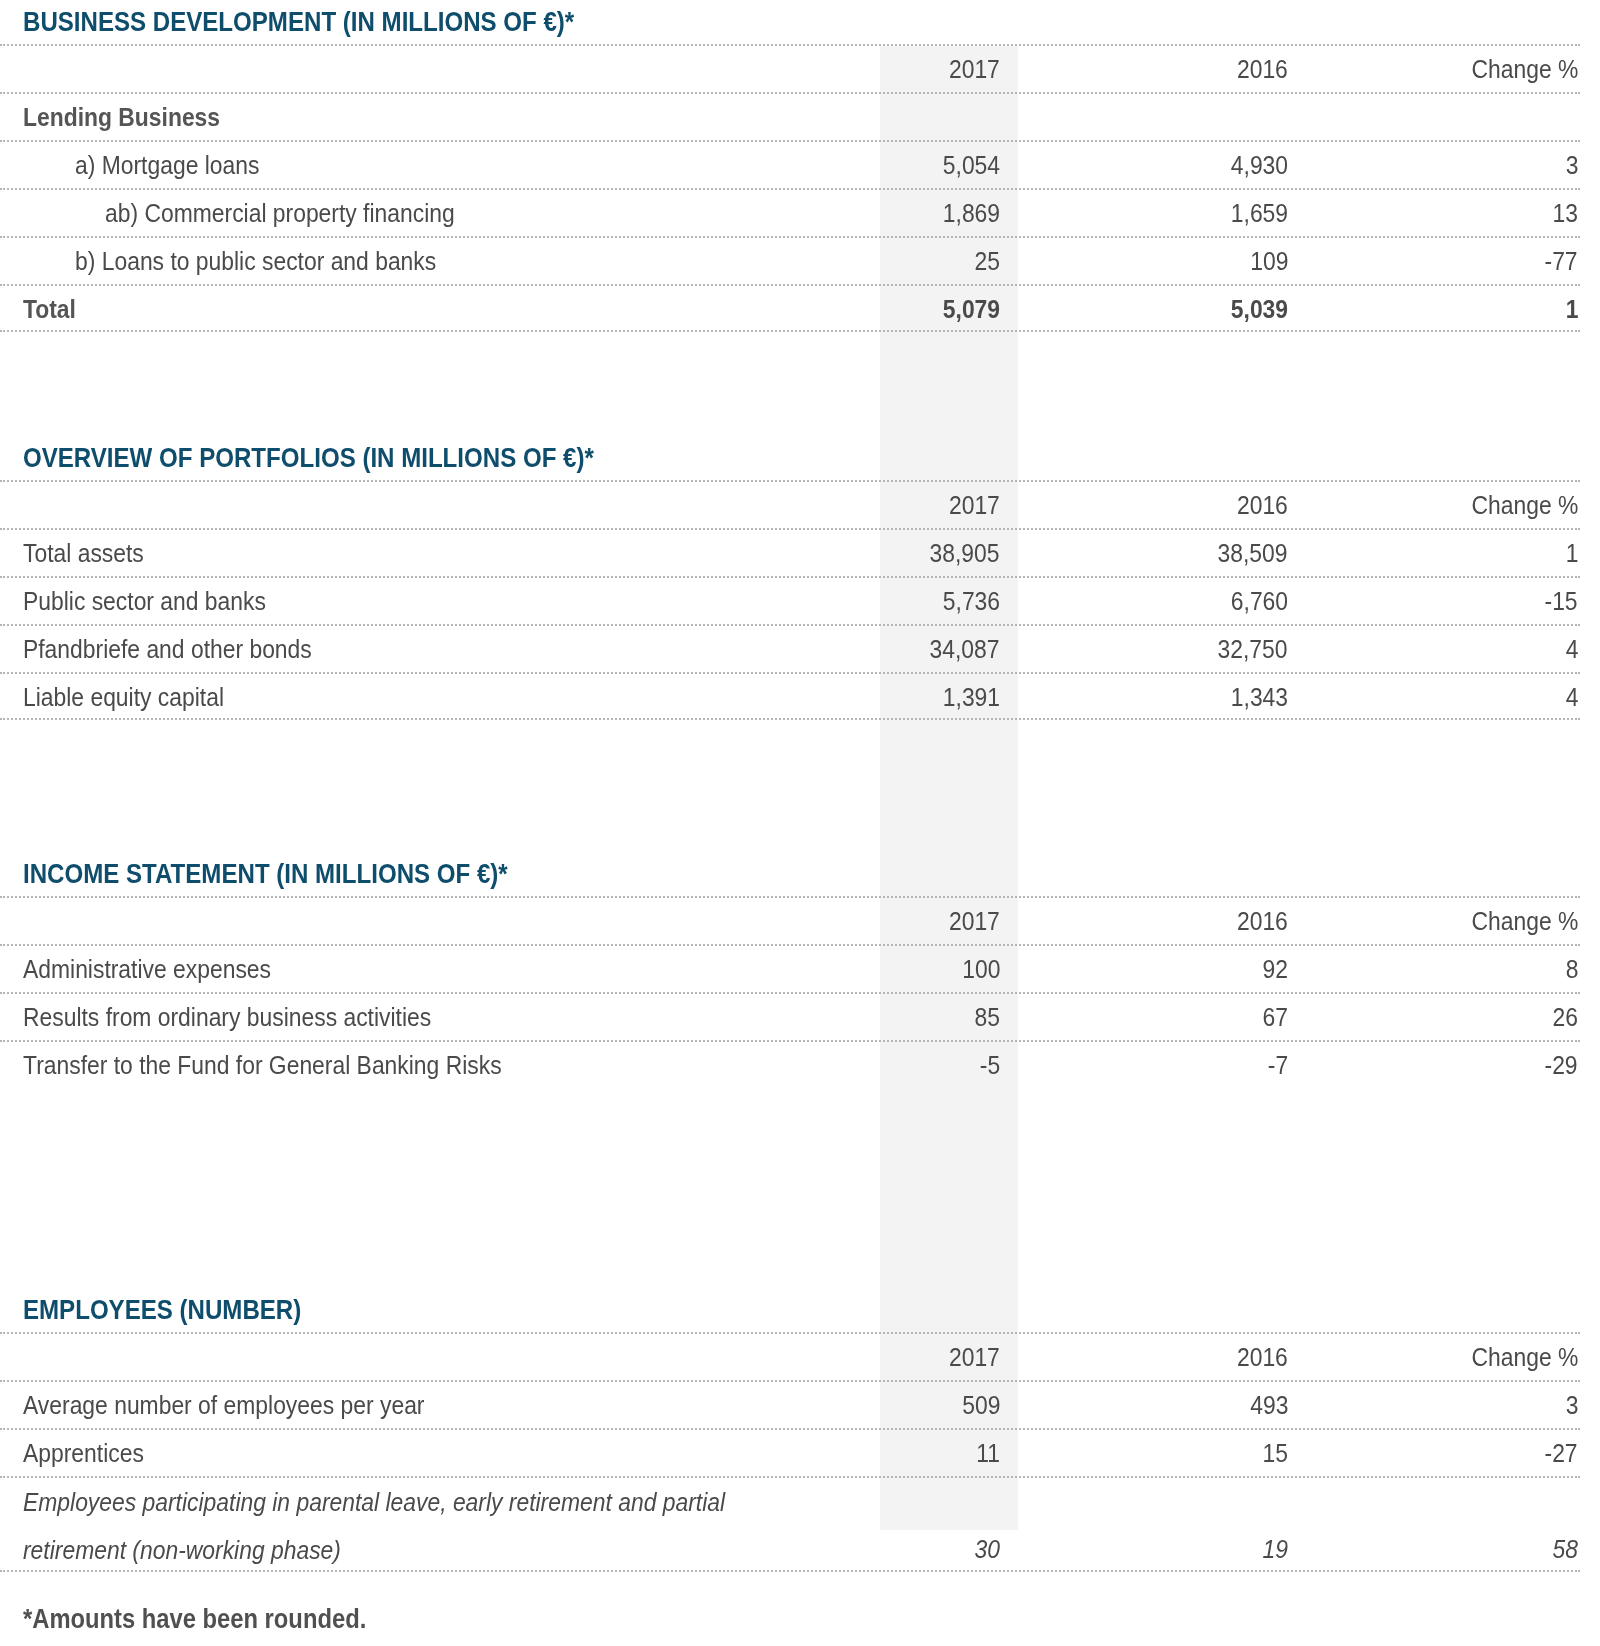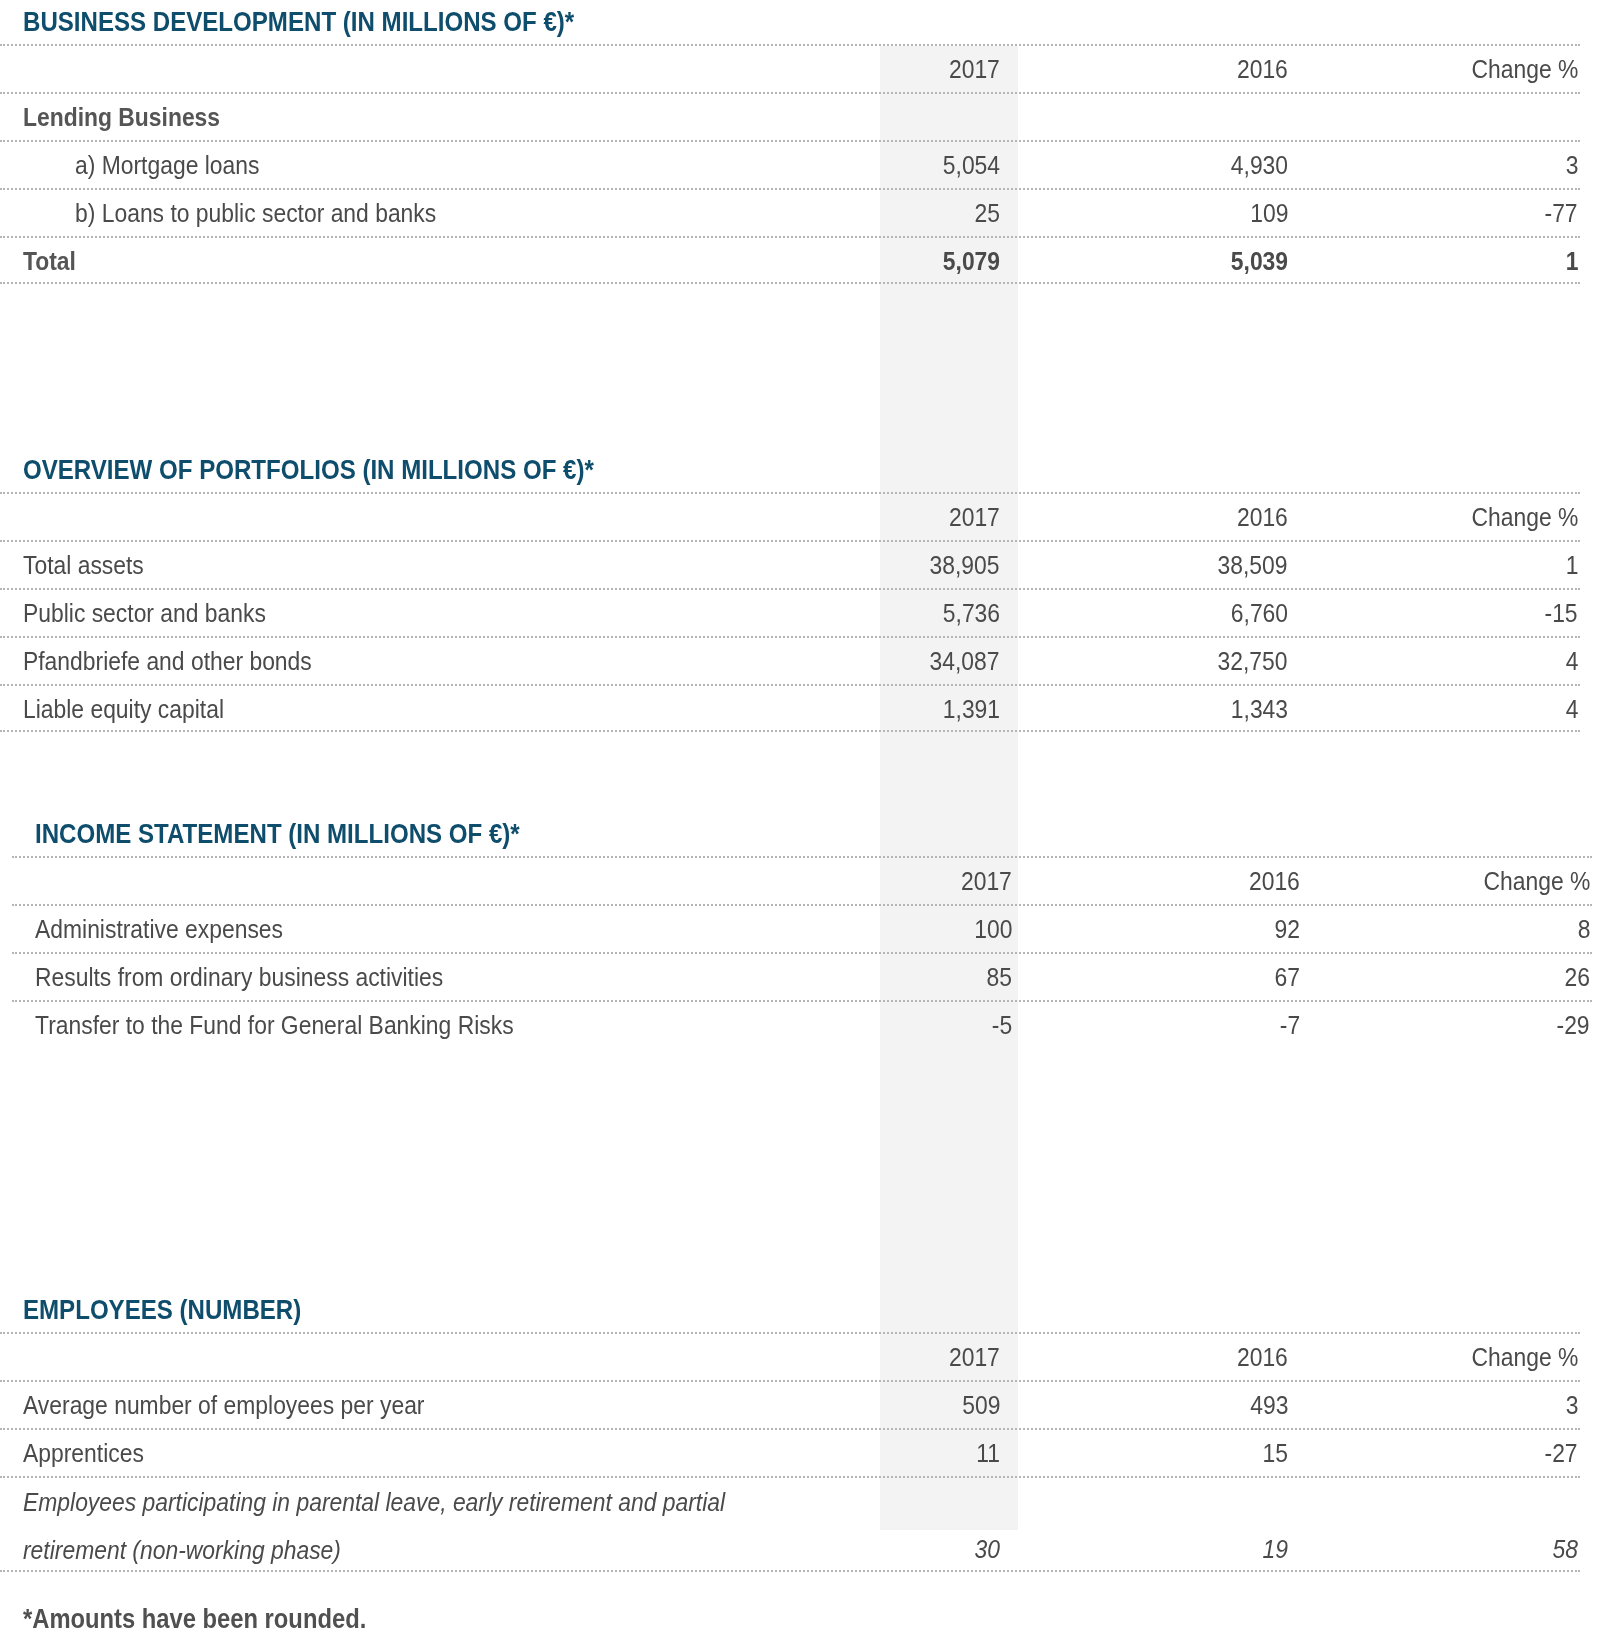--- a/index.html
+++ b/index.html
@@ -65,34 +65,40 @@
   <div class="row">
     <span class="cell label bold">Lending Business</span>
   </div>
   <div class="row">
     <span class="cell label ind1">a) Mortgage loans</span>
     <span class="cell v2017">5,054</span>
     <span class="cell v2016">4,930</span>
     <span class="cell vchg">3</span>
   </div>
   <div class="row">
+    <span class="cell label ind2">ab) Commercial property financing</span>
+    <span class="cell v2017">1,869</span>
+    <span class="cell v2016">1,659</span>
+    <span class="cell vchg">13</span>
+  </div>
+  <div class="row">
     <span class="cell label ind1">b) Loans to public sector and banks</span>
     <span class="cell v2017">25</span>
     <span class="cell v2016">109</span>
     <span class="cell vchg">-77</span>
   </div>
   <div class="row last">
     <span class="cell label bold">Total</span>
     <span class="cell v2017 bold-num">5,079</span>
     <span class="cell v2016 bold-num">5,039</span>
     <span class="cell vchg bold-num">1</span>
   </div>
 </div>
 
-<div class="section" style="top:448px;">
+<div class="section" style="top:436px;">
   <div class="sec-title">OVERVIEW OF PORTFOLIOS (IN MILLIONS OF €)*</div>
   <div class="row">
     <span class="cell v2017">2017</span>
     <span class="cell v2016">2016</span>
     <span class="cell vchg">Change %</span>
   </div>
   <div class="row">
     <span class="cell label">Total assets</span>
     <span class="cell v2017">38,905</span>
     <span class="cell v2016">38,509</span>
@@ -111,21 +117,21 @@
     <span class="cell vchg">4</span>
   </div>
   <div class="row last">
     <span class="cell label">Liable equity capital</span>
     <span class="cell v2017">1,391</span>
     <span class="cell v2016">1,343</span>
     <span class="cell vchg">4</span>
   </div>
 </div>
 
-<div class="section" style="top:812px;margin-left:12px;">
+<div class="section" style="top:852px;">
   <div class="sec-title">INCOME STATEMENT (IN MILLIONS OF €)*</div>
   <div class="row">
     <span class="cell v2017">2017</span>
     <span class="cell v2016">2016</span>
     <span class="cell vchg">Change %</span>
   </div>
   <div class="row">
     <span class="cell label">Administrative expenses</span>
     <span class="cell v2017">100</span>
     <span class="cell v2016">92</span>

